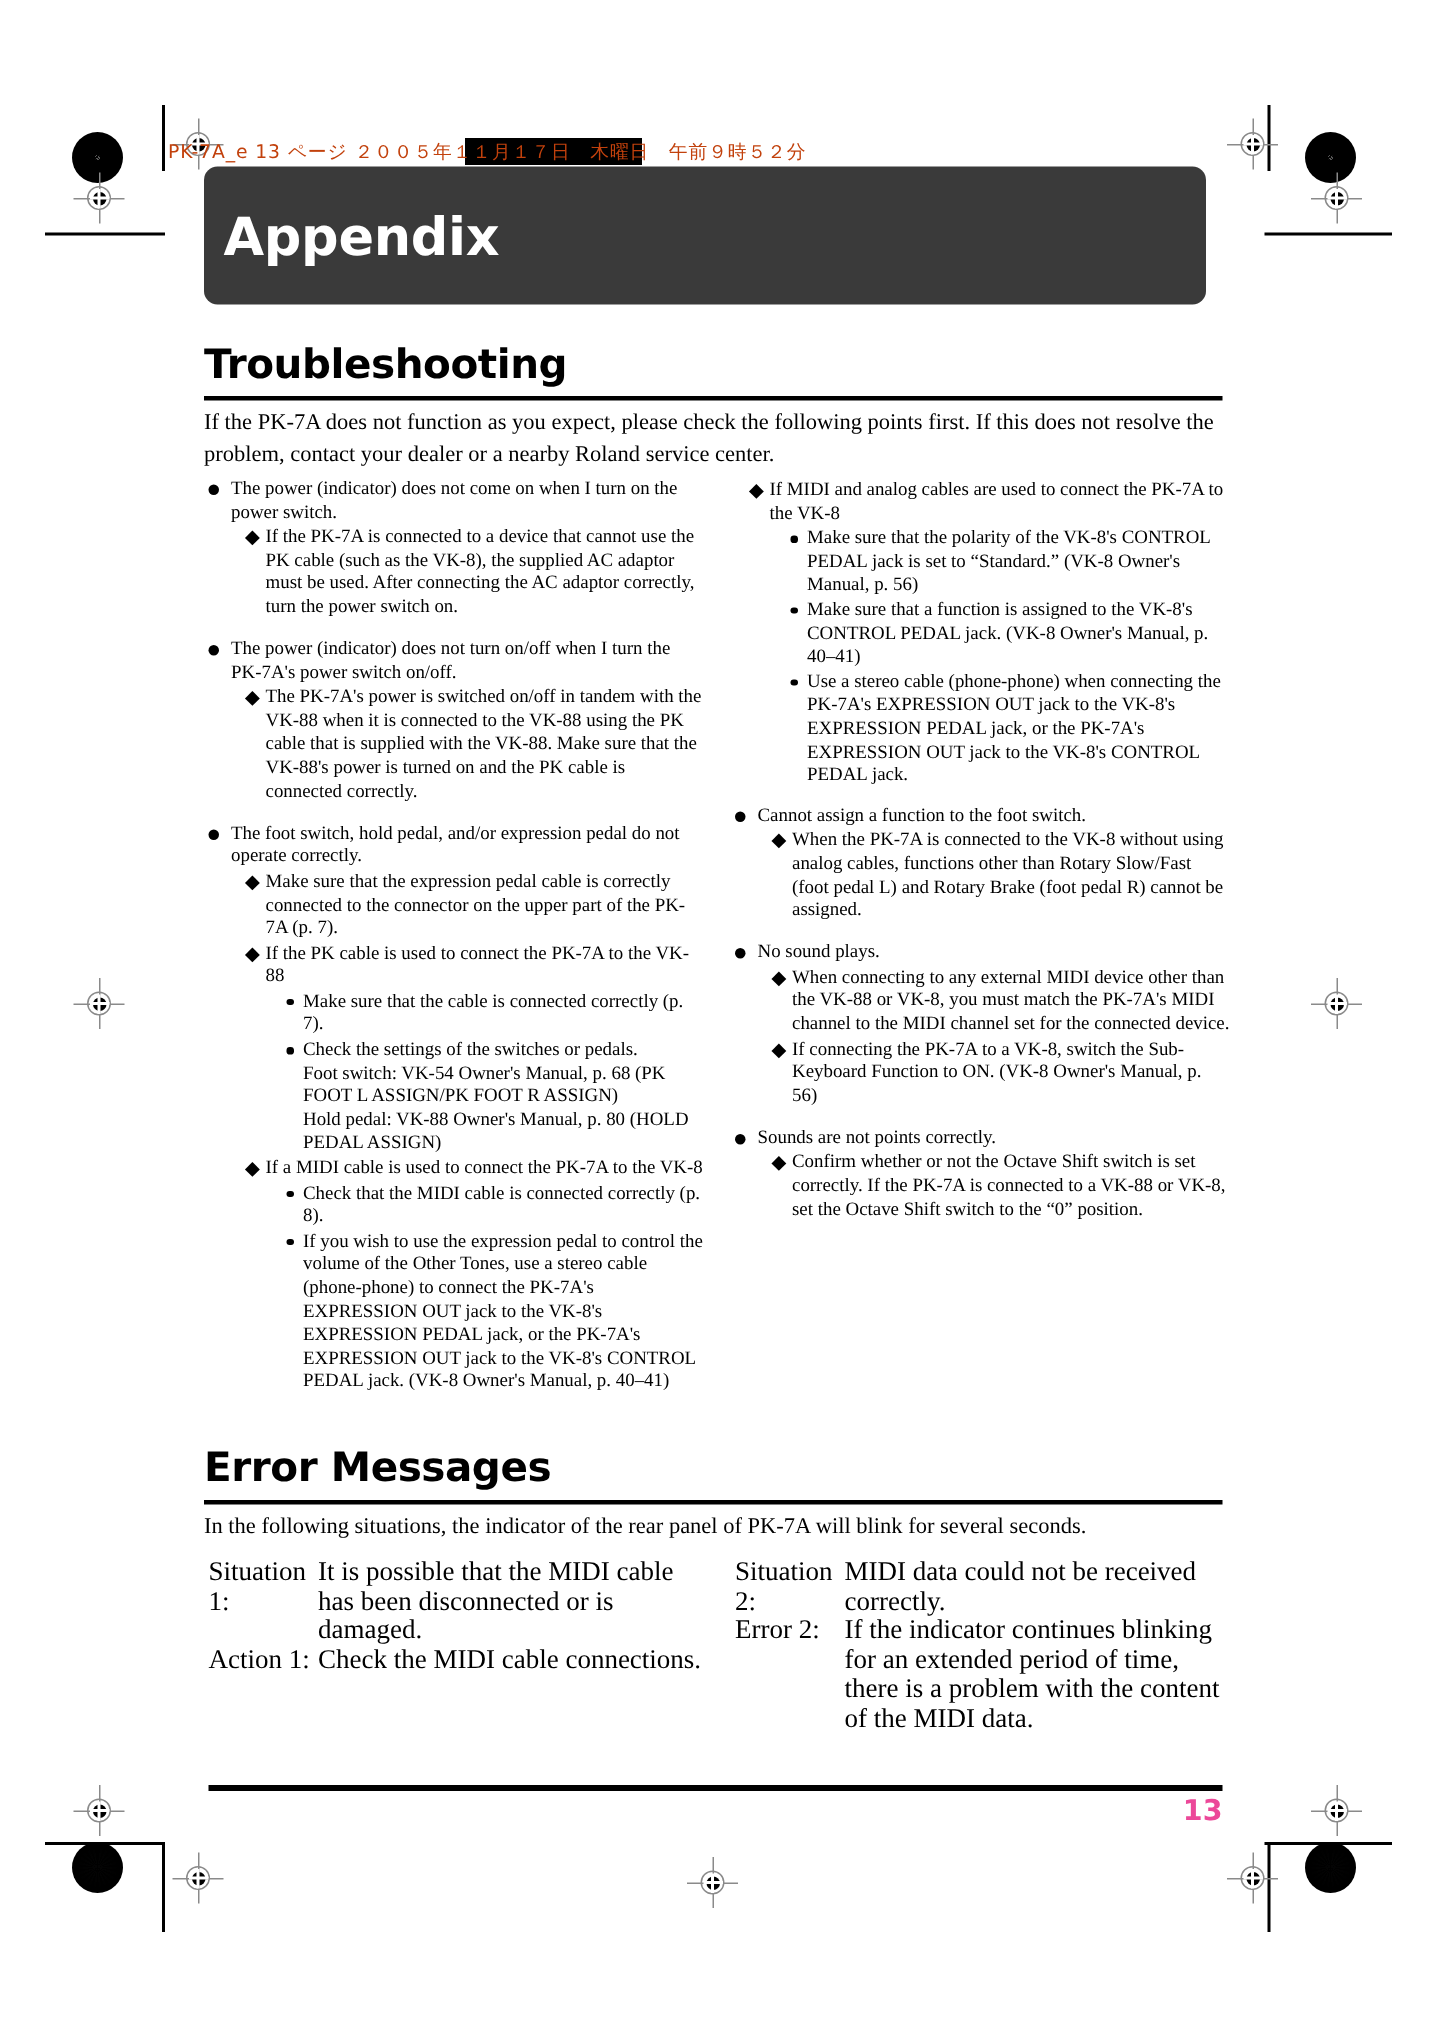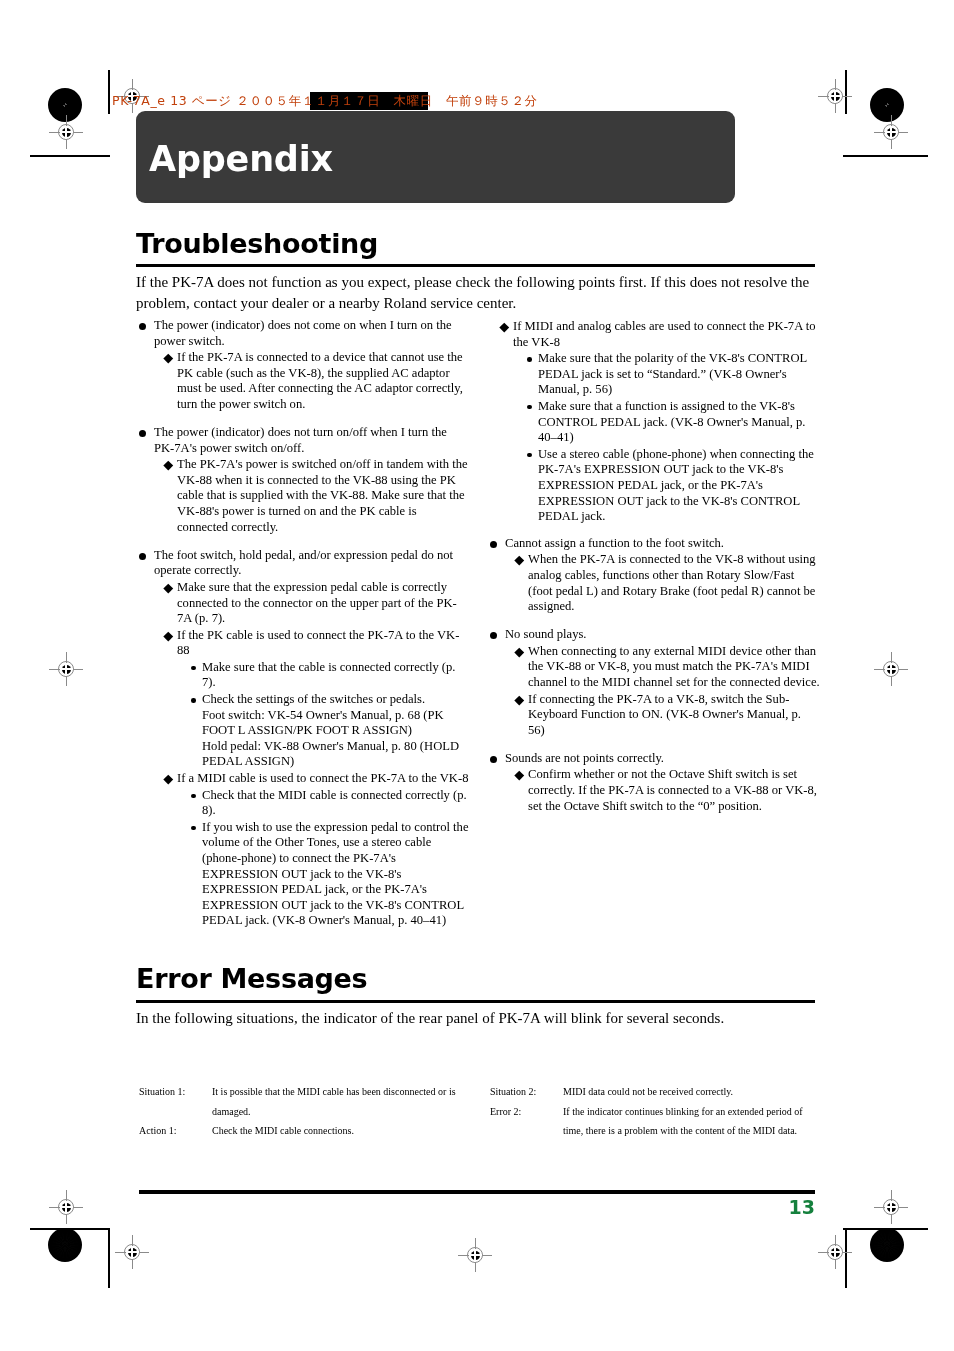--- a/index.html
+++ b/index.html
@@ -94,21 +94,21 @@
   
   .page {
     position: absolute;
     left: 0; top: 0;
     width: 954px; height: 1351px;
   }
 
   .appendix-banner {
     position: absolute;
     left: 136px; top: 111px;
-    width: 599px; height: 92px;
+    width: 668px; height: 92px;
     background: #3a3a3a;
     border-radius: 9px;
     display: flex;
     align-items: center;
   }
   .appendix-title {
     color: #fff;
     font-family: "DejaVu Sans", sans-serif;
     font-weight: bold;
     font-size: 35px;
@@ -197,43 +197,42 @@
     left: 1px; top: 6px;
     width: 4.5px; height: 4.5px;
     border-radius: 50%;
     background: #000;
   }
   .cont { display: block; }
 
   
   .err-block {
     position: absolute;
-    font-size: 10px;
+    font-size: 18px;
     line-height: 19.5px;
-    margin-top: 44px;
   }
   .err-block.left  { left: 139px; width: 330px; }
   .err-block.right { left: 490px; width: 330px; }
   .err-row { display: flex; align-items: flex-start; }
   .err-label { width: 73px; flex: 0 0 73px; }
   .err-text  { flex: 1; }
 
   .footer-rule {
     position: absolute;
     left: 139px; top: 1190px;
     width: 676px; height: 4px;
     background: #000;
   }
   .page-num {
     position: absolute;
     right: 139px; top: 1196px;
     font-family: "DejaVu Sans", sans-serif;
     font-weight: bold;
     font-size: 19px;
-    color: #15803d;
+    color: #ec4899;
   }
 </style>
 </head>
 <body>
 
 <div class="page">
 
   <div class="crop-line v" style="left:108px; top:70px; height:44px;"></div>
   <div class="crop-line h" style="left:30px; top:155px; width:80px;"></div>
   <div class="crop-line v" style="left:845px; top:70px; height:44px;"></div>

